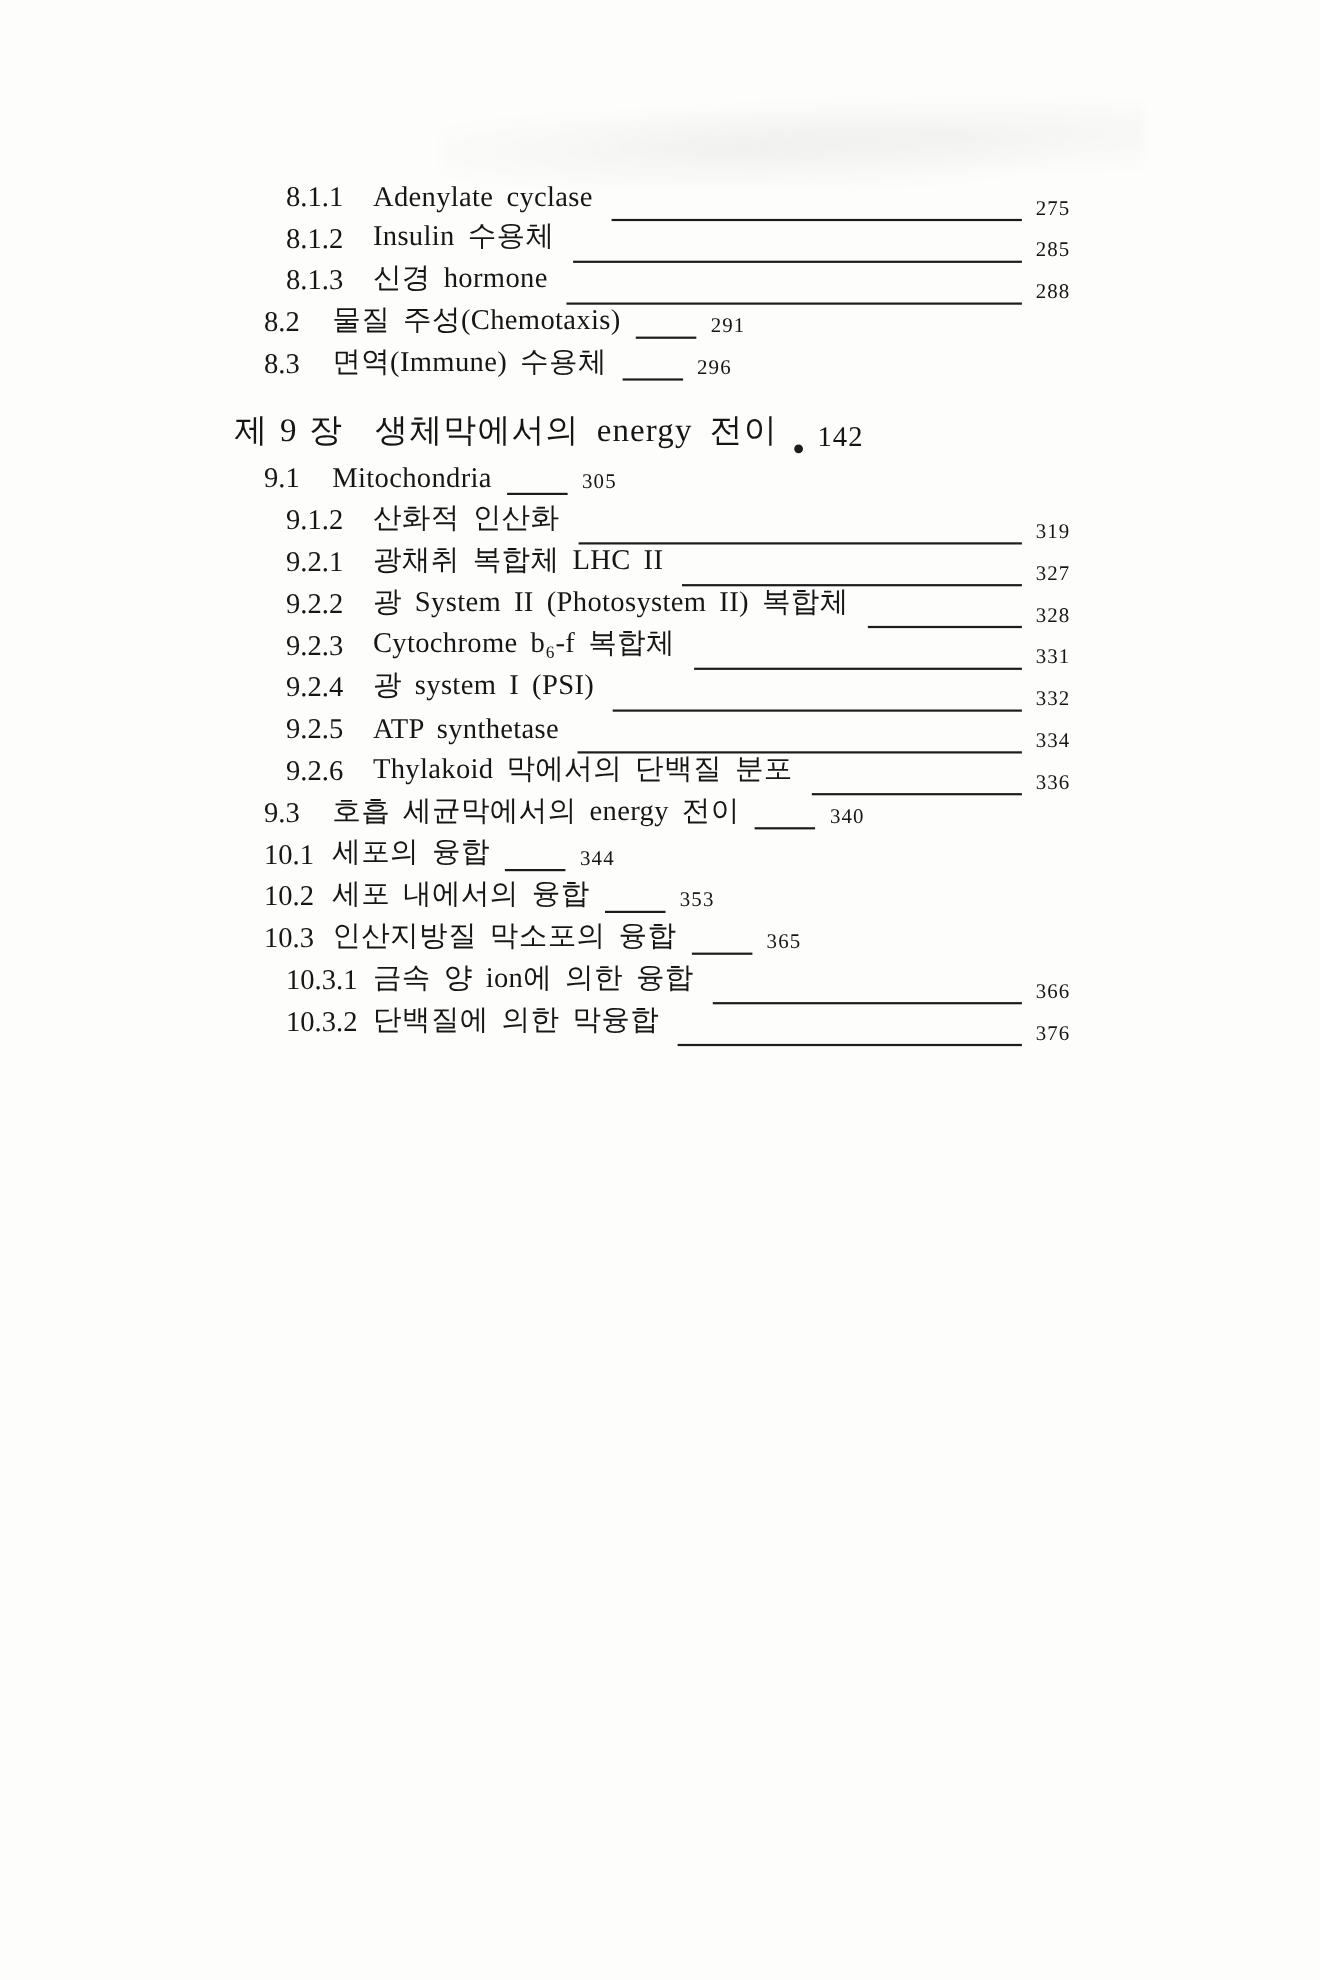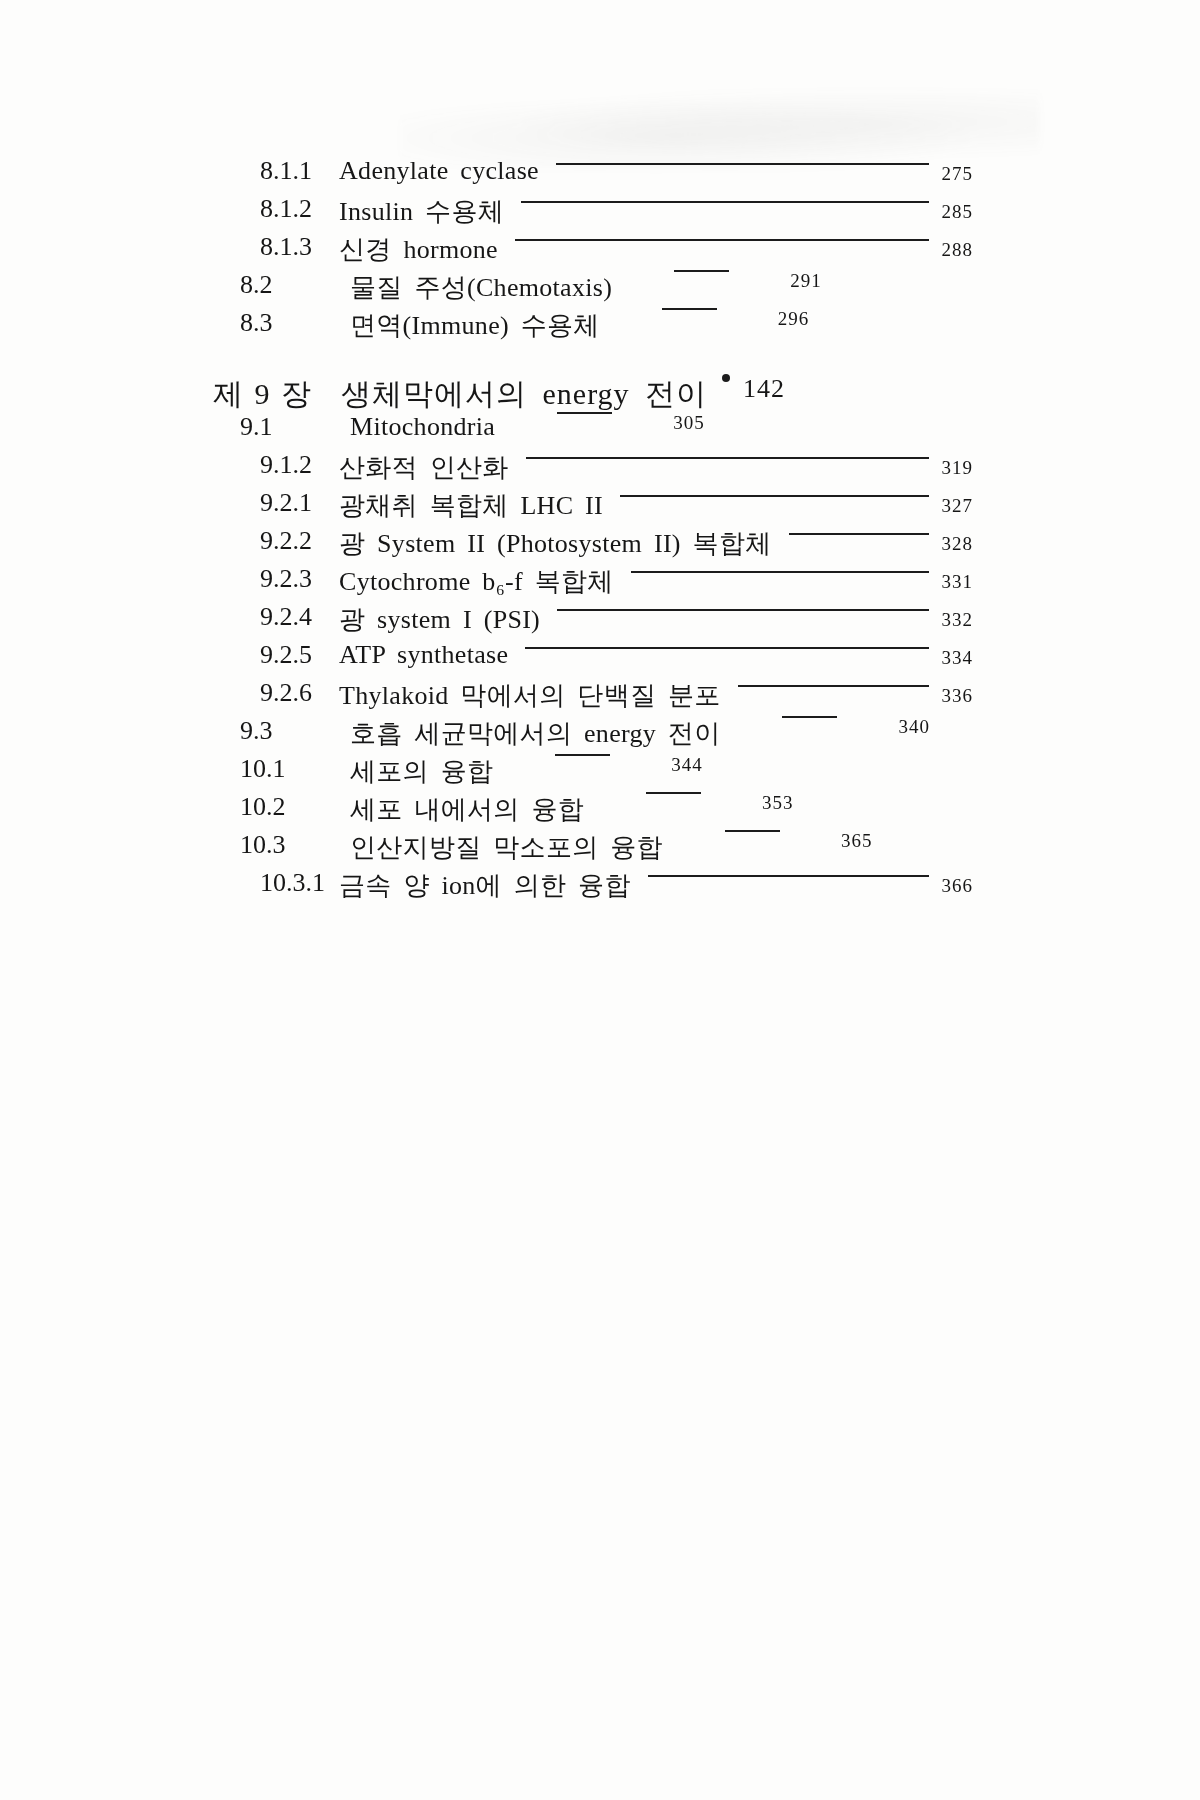--- a/index.html
+++ b/index.html
@@ -29,32 +29,32 @@
     filter: blur(3px);
   }
   .toc {
     position: absolute;
     left: 213px;
     top: 156px;
     width: 760px;
   }
   .row {
     display: flex;
-    align-items: flex-start;
+    align-items: flex-end;
     height: 38px;
     white-space: nowrap;
   }
   .row.gap { margin-top: 28px; }
 
   .num, .title, .pg { display: inline-block; }
   .num   { font-size: 26px; }
   .title { font-size: 26px; word-spacing: 5px; letter-spacing: 0.3px; }
   .pg    { font-size: 19px; letter-spacing: 1px; }
 
-  .lvl-l2 { padding-left: 27px; gap: 48px; }
+  .lvl-l2 { padding-left: 27px; }
   .lvl-l3 { padding-left: 47px; }
   .lvl-l2 .num { width: 62px; }
   .lvl-l3 .num { width: 79px; }
 
   .lvl-chapter .num   { font-size: 30px; margin-right: 28px; letter-spacing: 2px; }
   .lvl-chapter .title { font-size: 30px; word-spacing: 7px; letter-spacing: 1px; }
   .lvl-chapter .pg    { font-size: 26px; }
 
   .lead-line {
     flex: 1;
@@ -193,14 +193,20 @@
         <span class="title">인산지방질 막소포의 융합</span>
         <span class="dash"></span>
         <span class="pg">365</span>
       </div>
       <div class="row lvl-l3 leader-row">
         <span class="num">10.3.1</span>
         <span class="title">금속 양 ion에 의한 융합</span>
         <span class="lead-line"></span>
         <span class="pg">366</span>
       </div>
+      <div class="row lvl-l3 leader-row">
+        <span class="num">10.3.2</span>
+        <span class="title">단백질에 의한 막융합</span>
+        <span class="lead-line"></span>
+        <span class="pg">376</span>
+      </div>
     </div>
 </div>
 
 </body></html>

